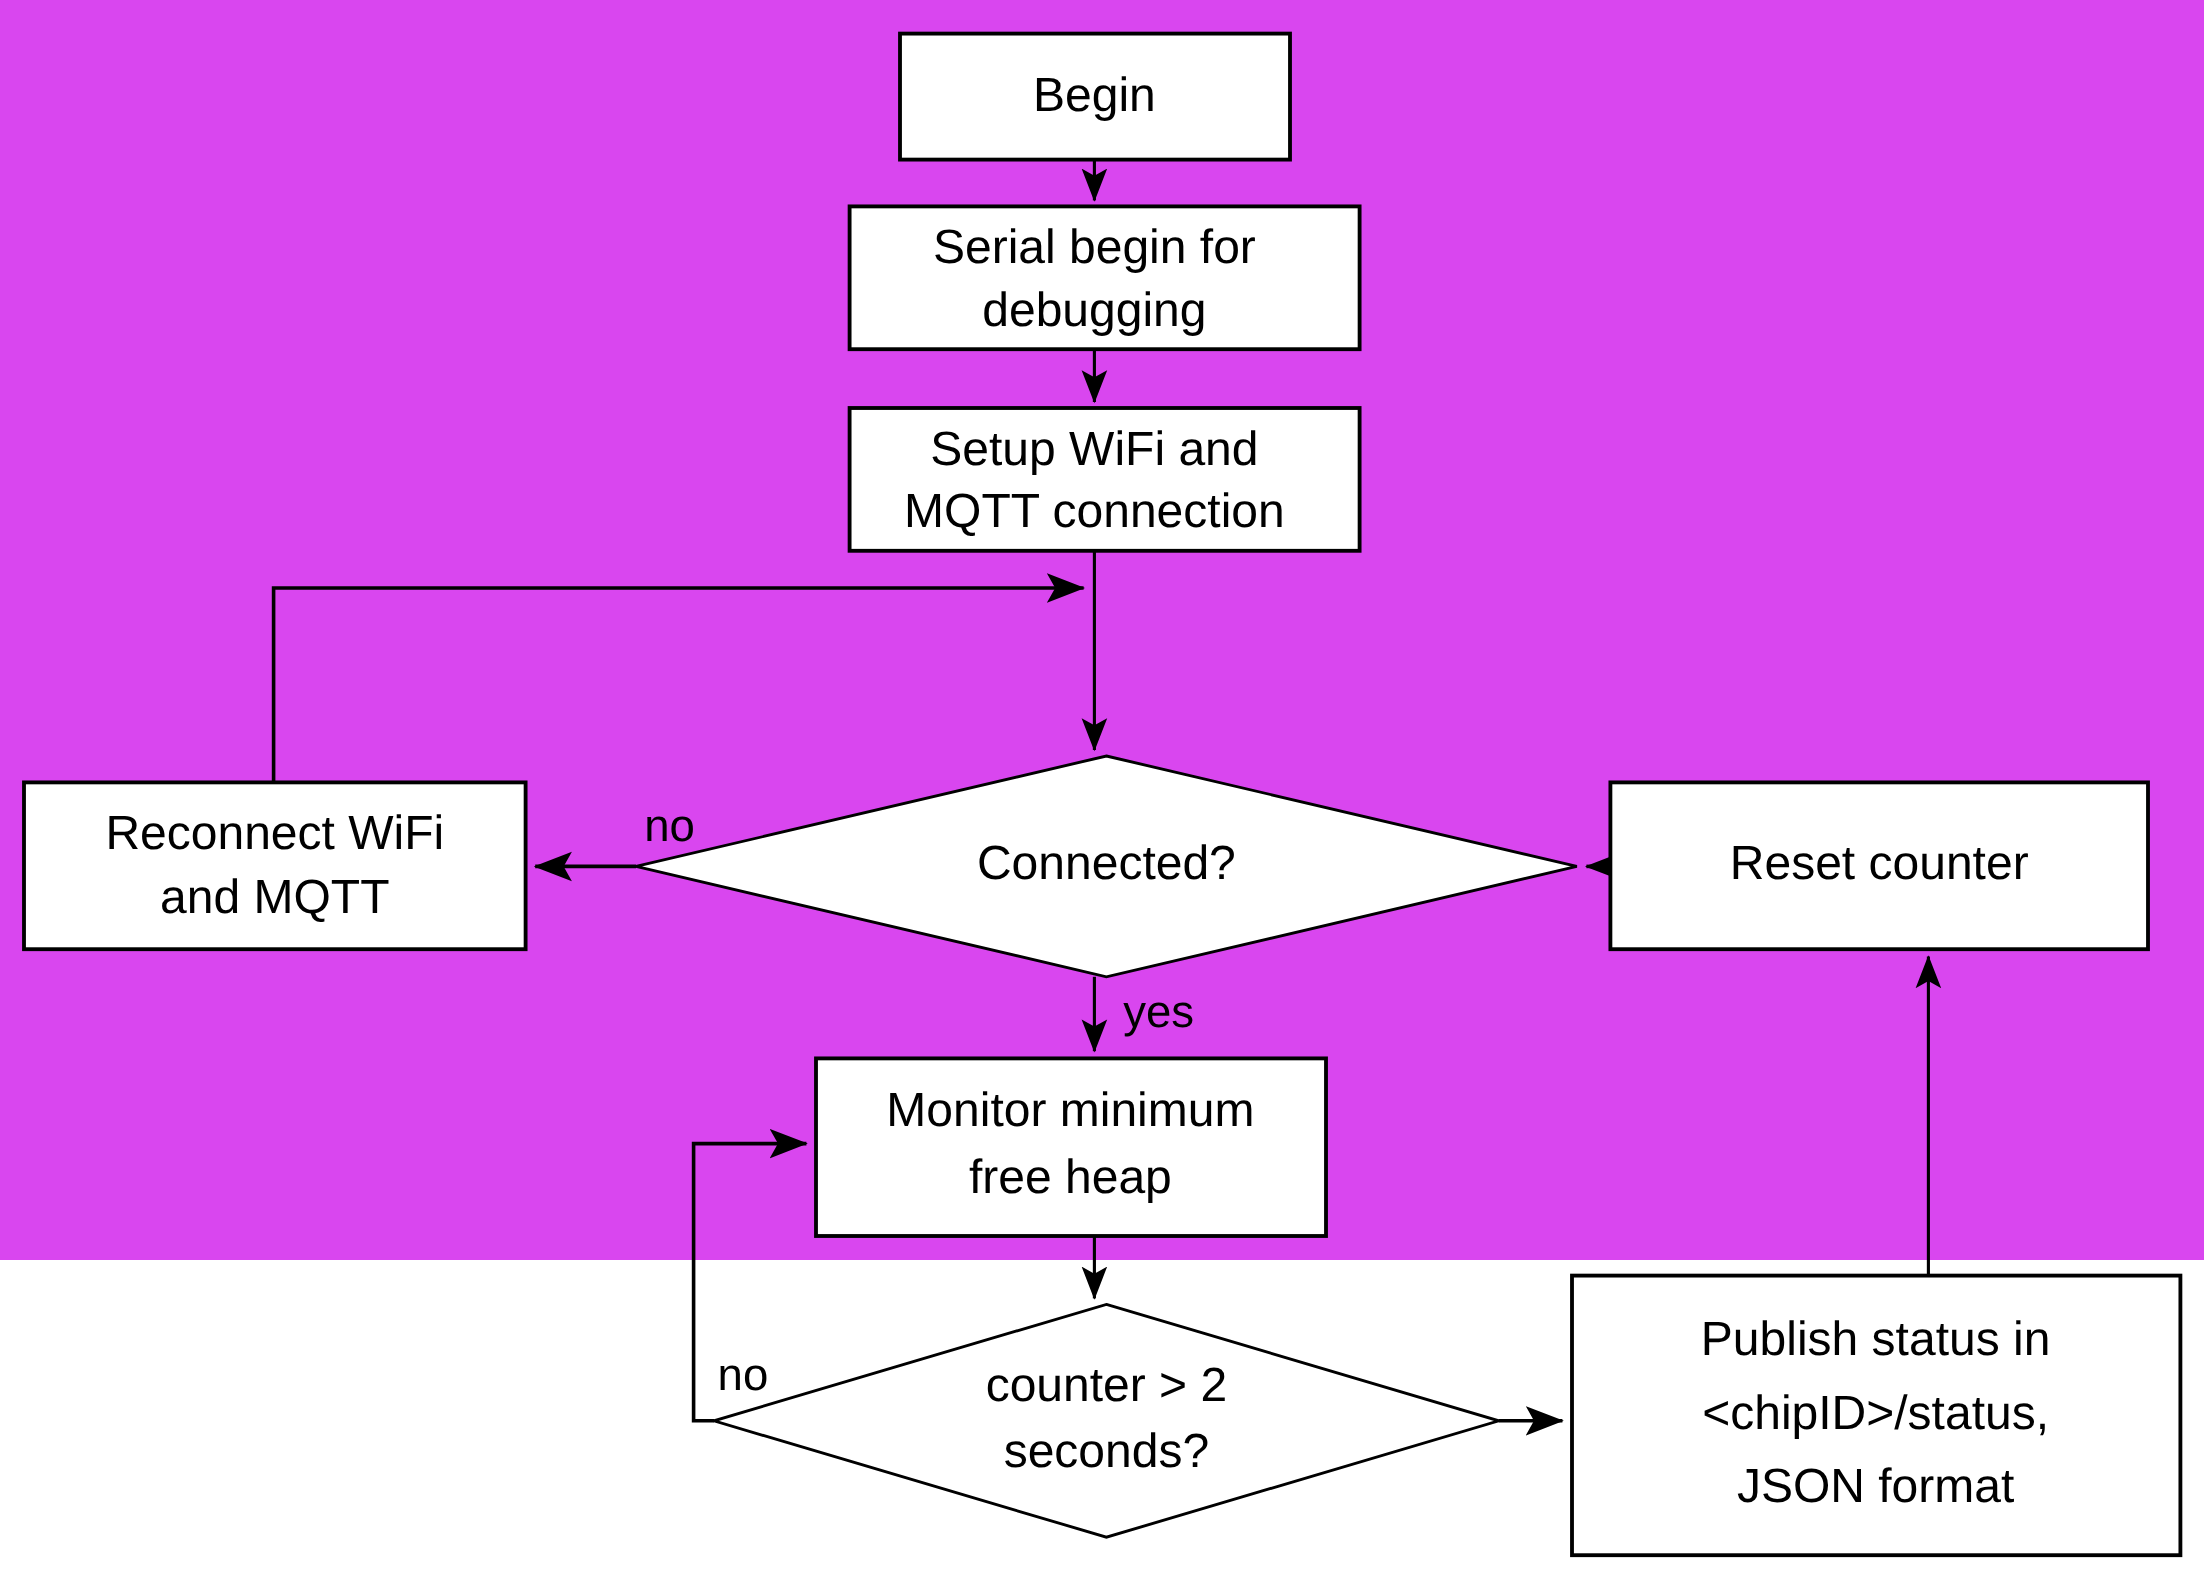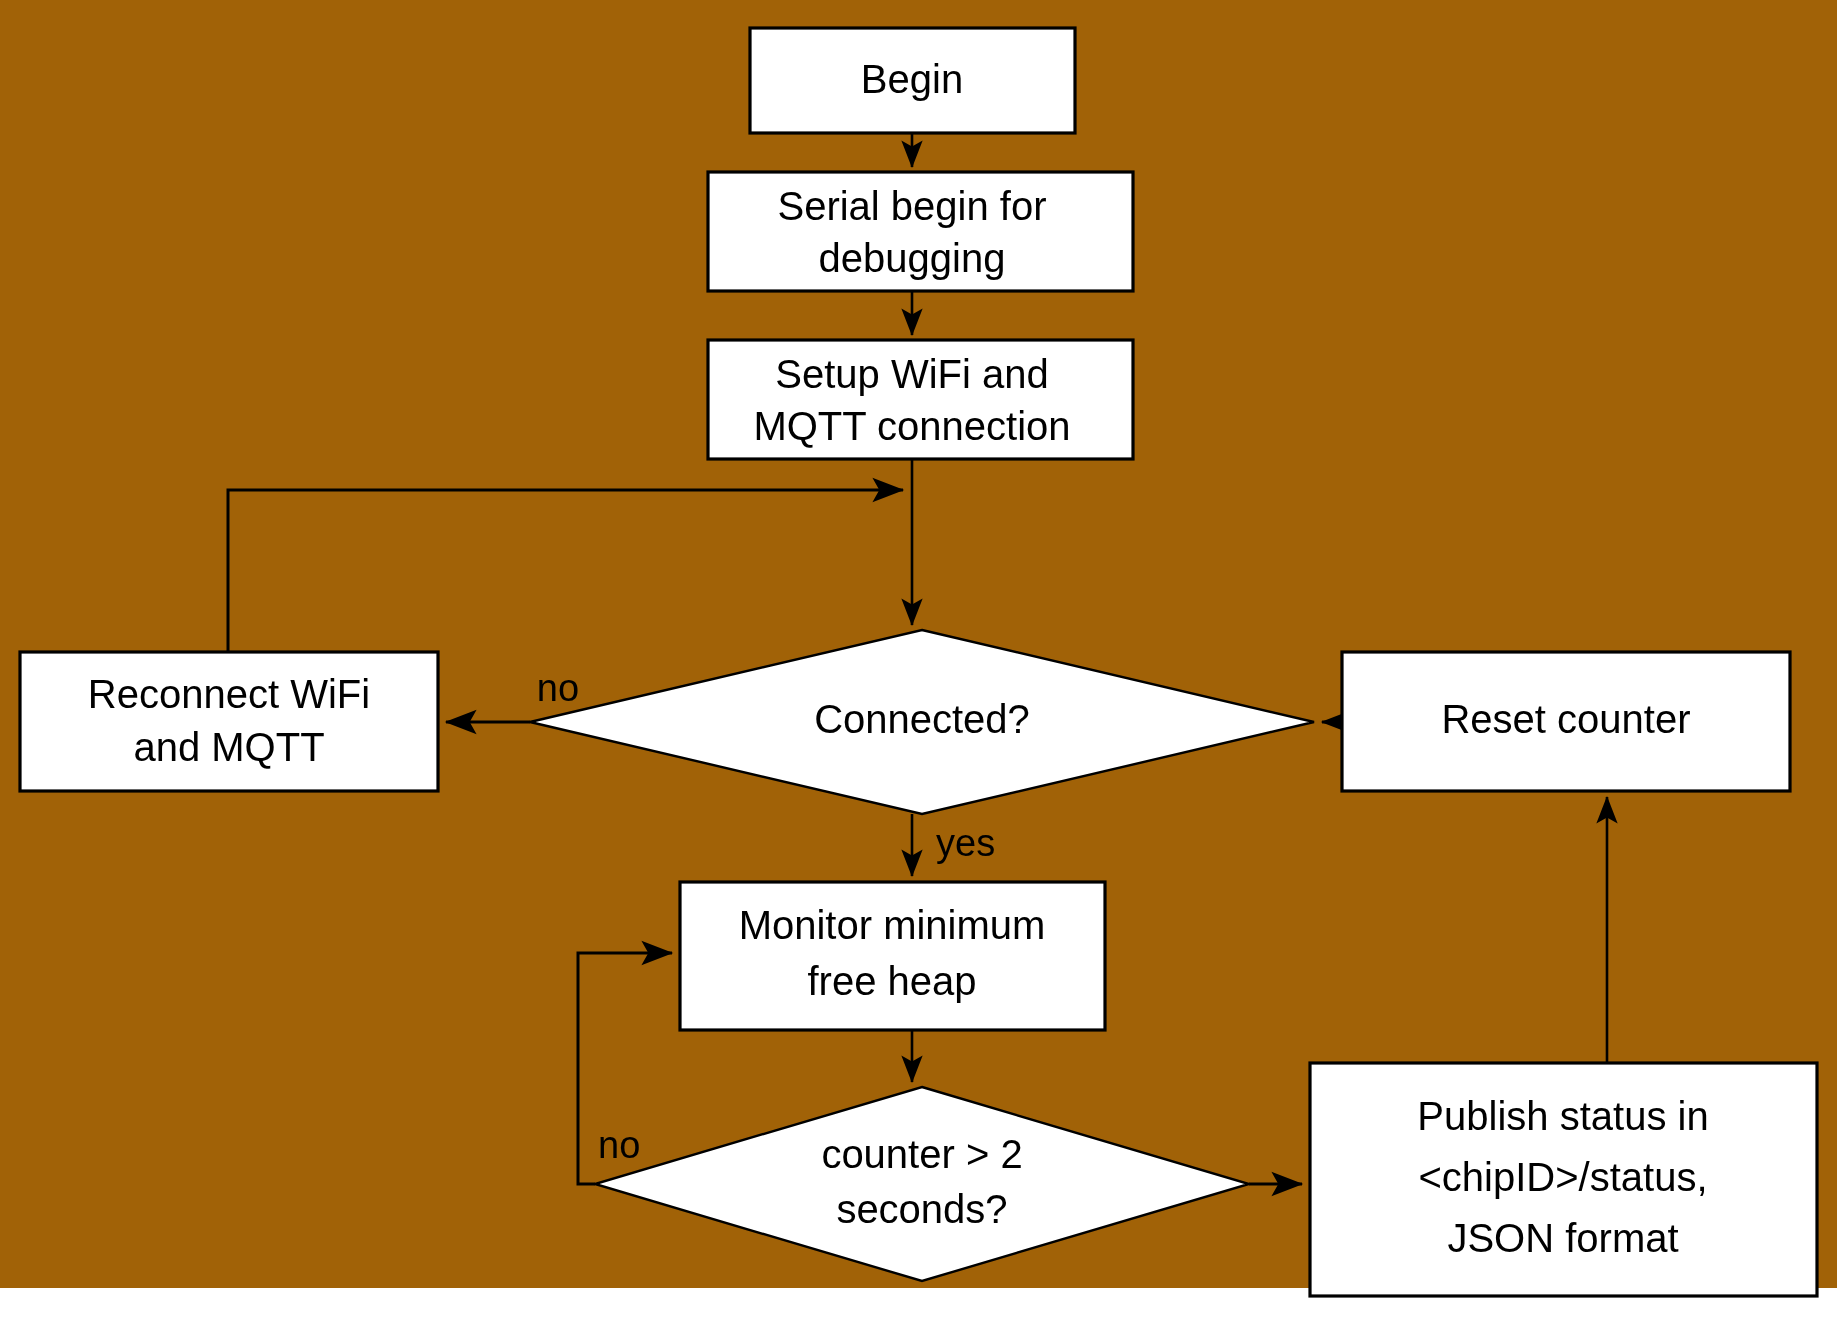--- a/index.html
+++ b/index.html
@@ -9,22 +9,22 @@
   }
   body {
     width: 1837px;
     height: 1326px;
     overflow: hidden;
     font-family: "Liberation Sans", sans-serif;
   }
   #flowchart-root {
     position: relative;
     width: 1837px;
-    height: 1288px;
-    background: #a16207;
+    height: 1050px;
+    background: #d946ef;
   }
   svg.diagram {
     display: block;
     width: 1837px;
     height: 1326px;
   }
   .node-shape {
     fill: #ffffff;
     stroke: #000000;
     stroke-width: 3.2;

